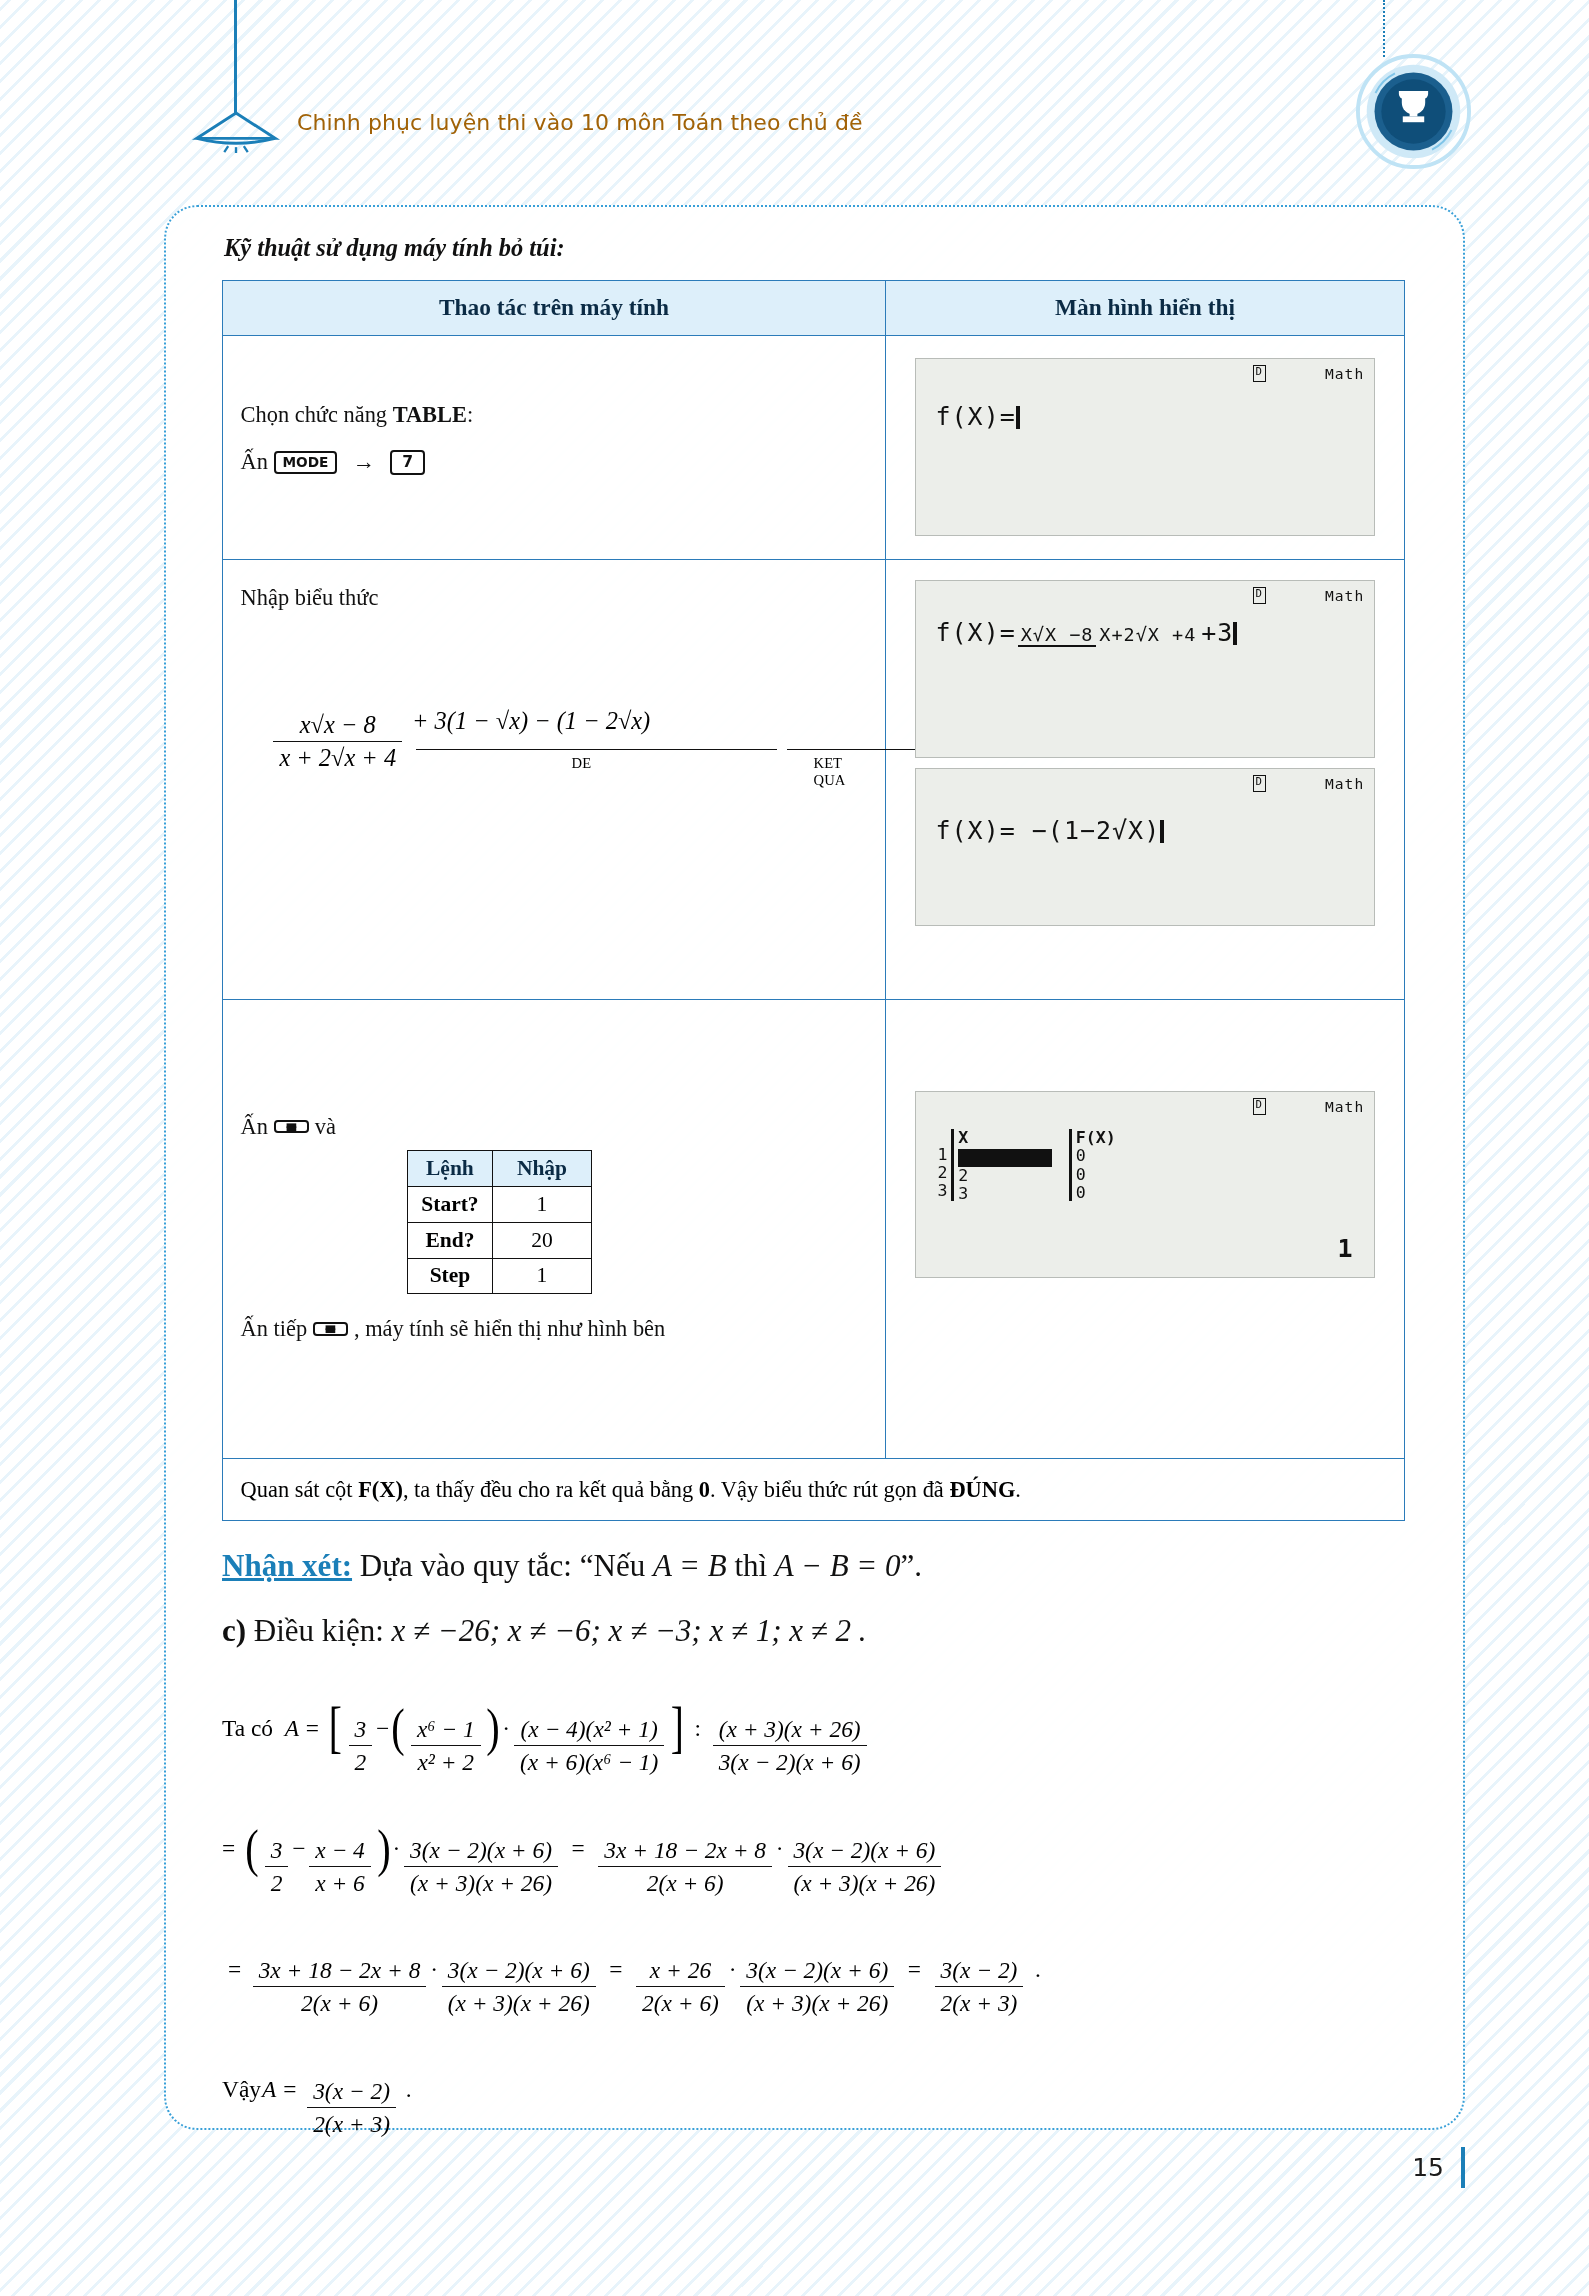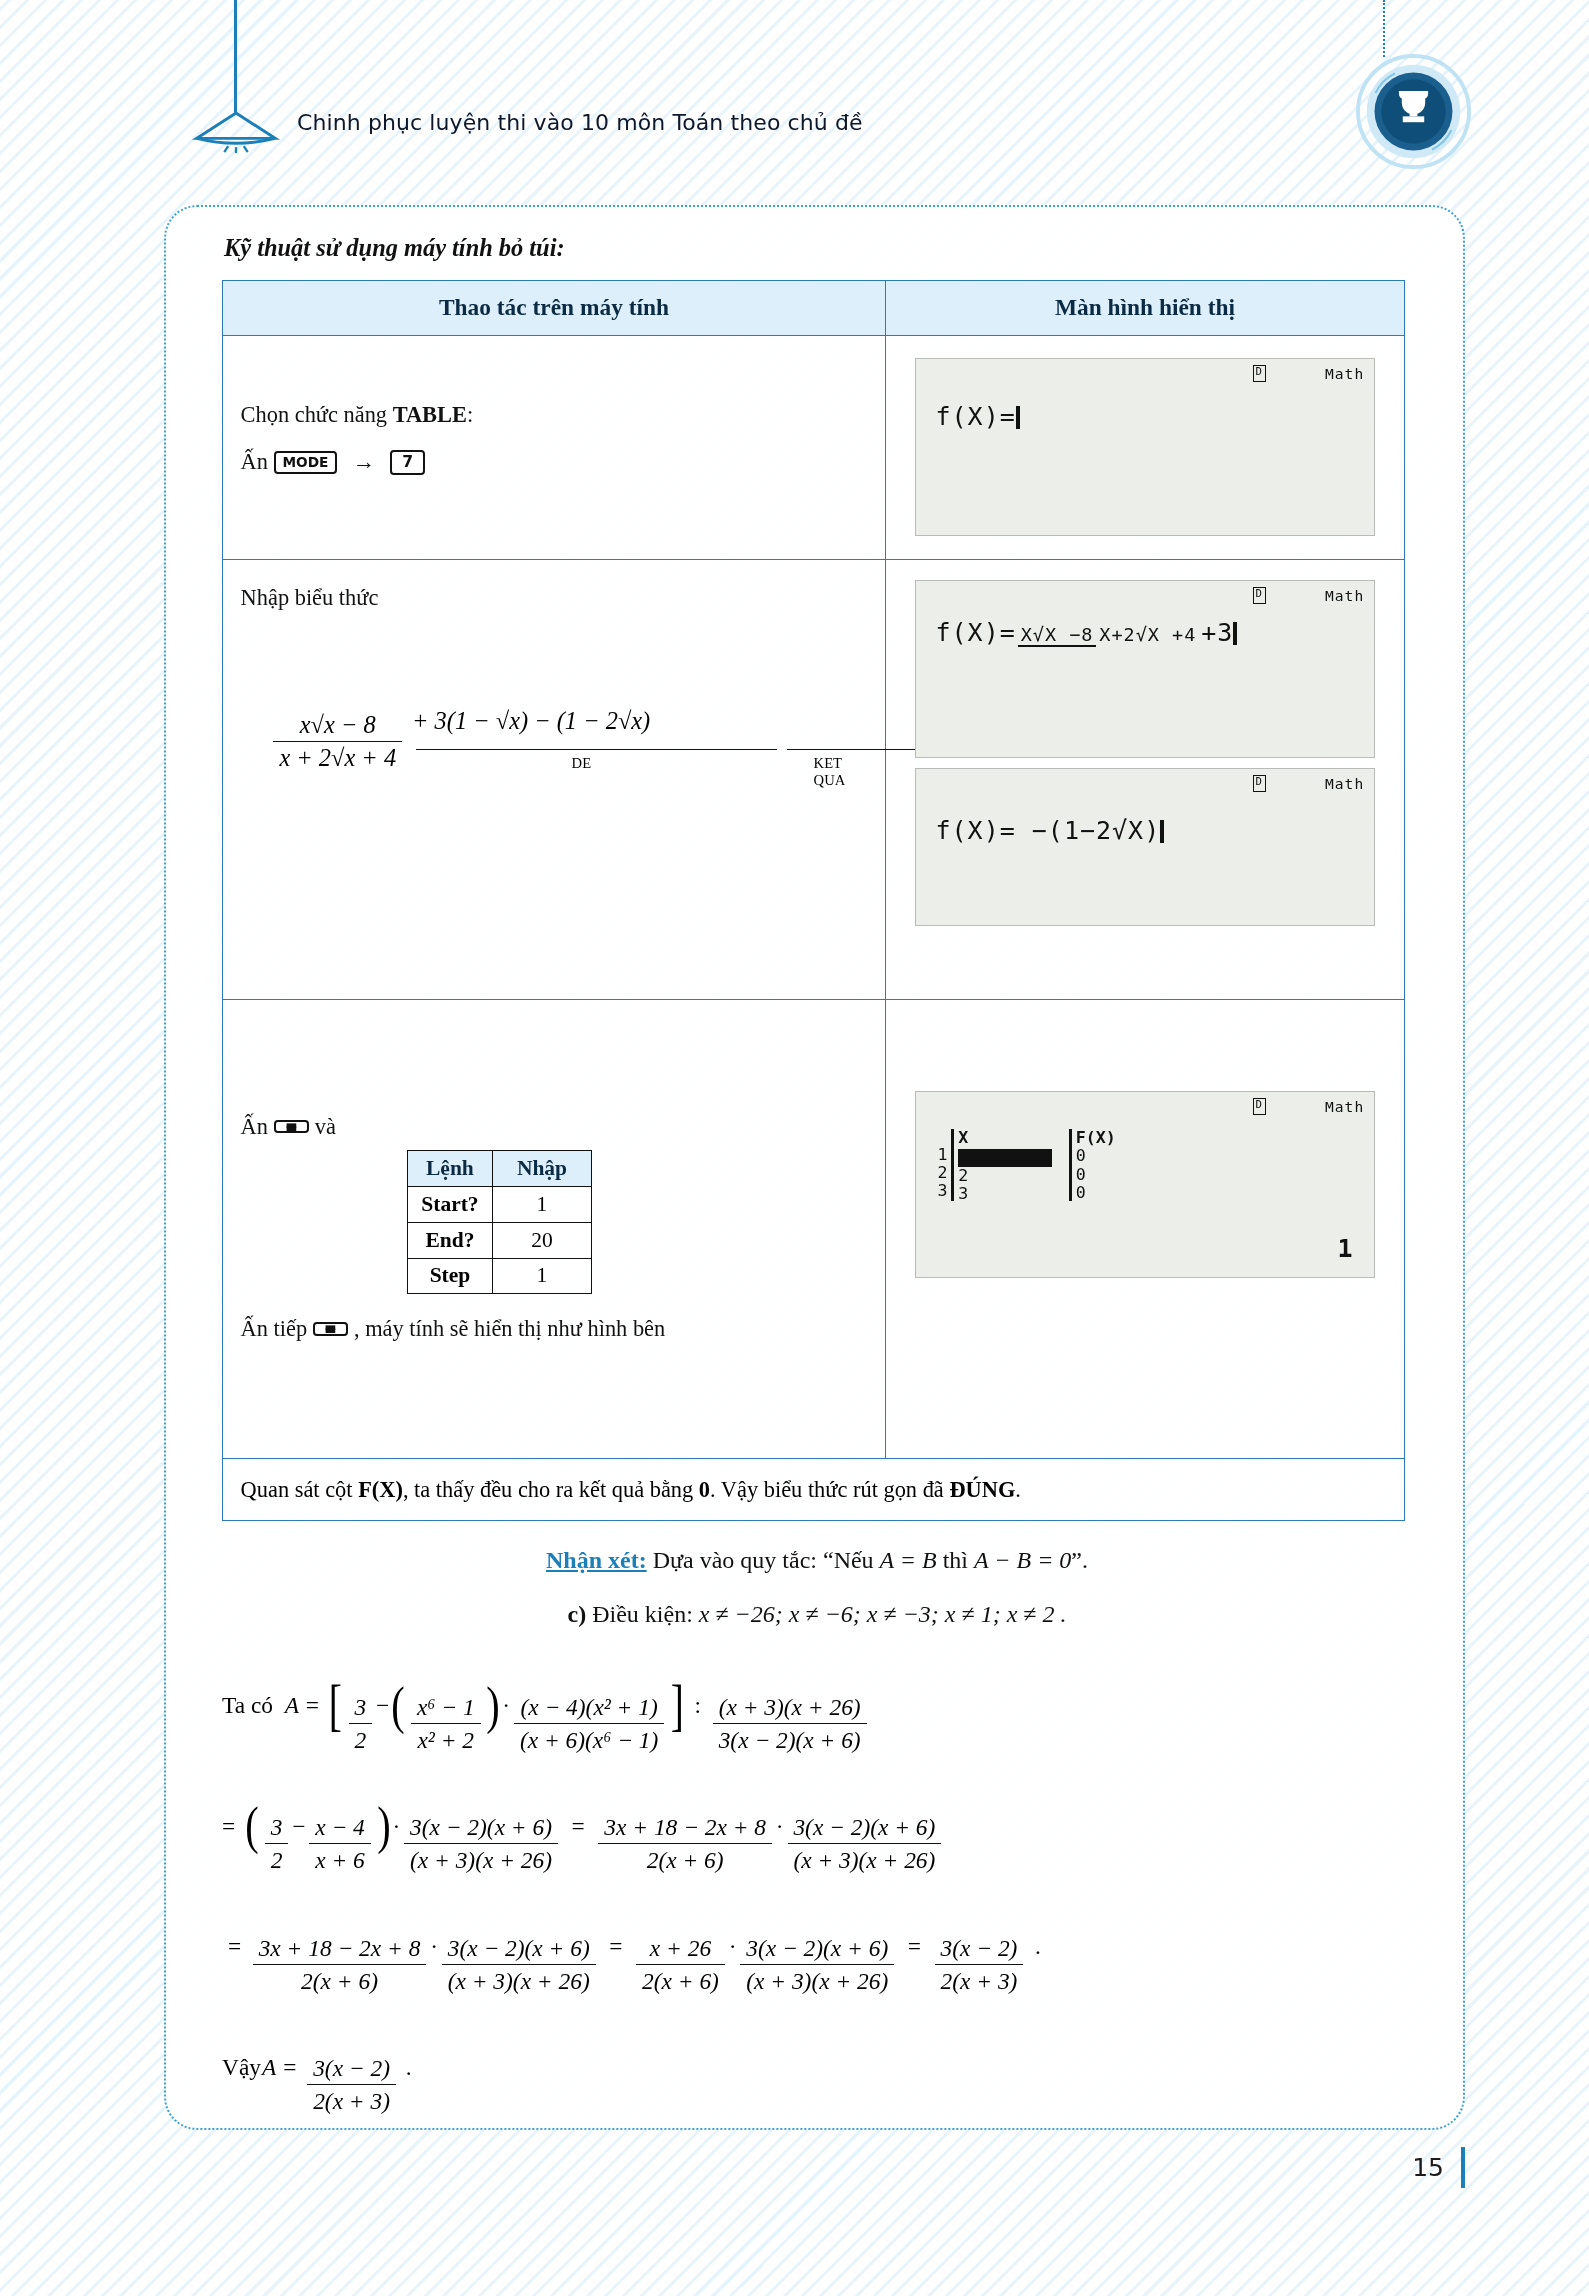--- a/index.html
+++ b/index.html
@@ -58,21 +58,21 @@
     width: 90px;
     height: 45px;
   }
   .lamp svg { display:block; }
   .header-title {
     position: absolute;
     left: 297px;
     top: 110px;
     font-family: "DejaVu Sans", sans-serif;
     font-size: 22px;
-    color: #0f172a;
+    color: #a16207;
     letter-spacing: 0.1px;
   }
   .dotted-top {
     position: absolute;
     left: 1383px;
     top: 0;
     width: 0;
     height: 57px;
     border-left: 2.9px dotted #1b7fb8;
   }
@@ -245,21 +245,21 @@
     font-family: "DejaVu Sans Mono", monospace;
     font-size: 16.6px;
     line-height: 1.1;
   }
 
   
   .concl { font-size: 22.4px; padding: 17.6px 17.6px; }
 
   
   .after { margin-top: 19.5px; }
-  .line { font-size: 24px; color: #111; line-height: 1.6; margin: 13px 0; text-align: center; }
+  .line { font-size: 31px; color: #111; line-height: 1.6; margin: 13px 0; }
   .nhanxet {
     color: #1b7fb8;
     font-weight: bold;
     text-decoration: underline;
   }
 
   .eqline {
     font-size: 23.4px;
     line-height: 1.2;
     margin: 23.4px 0;

